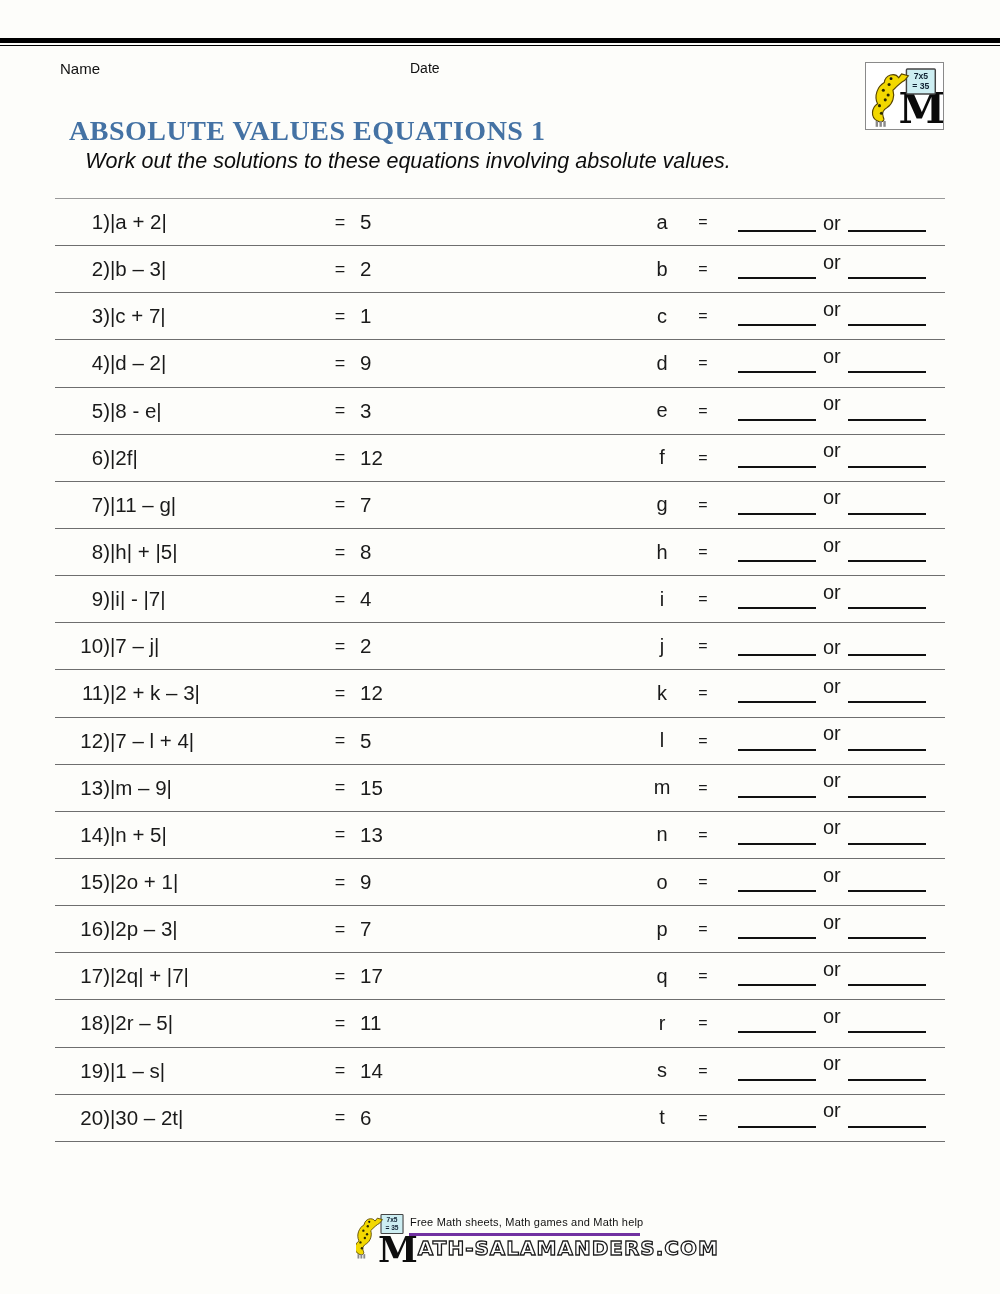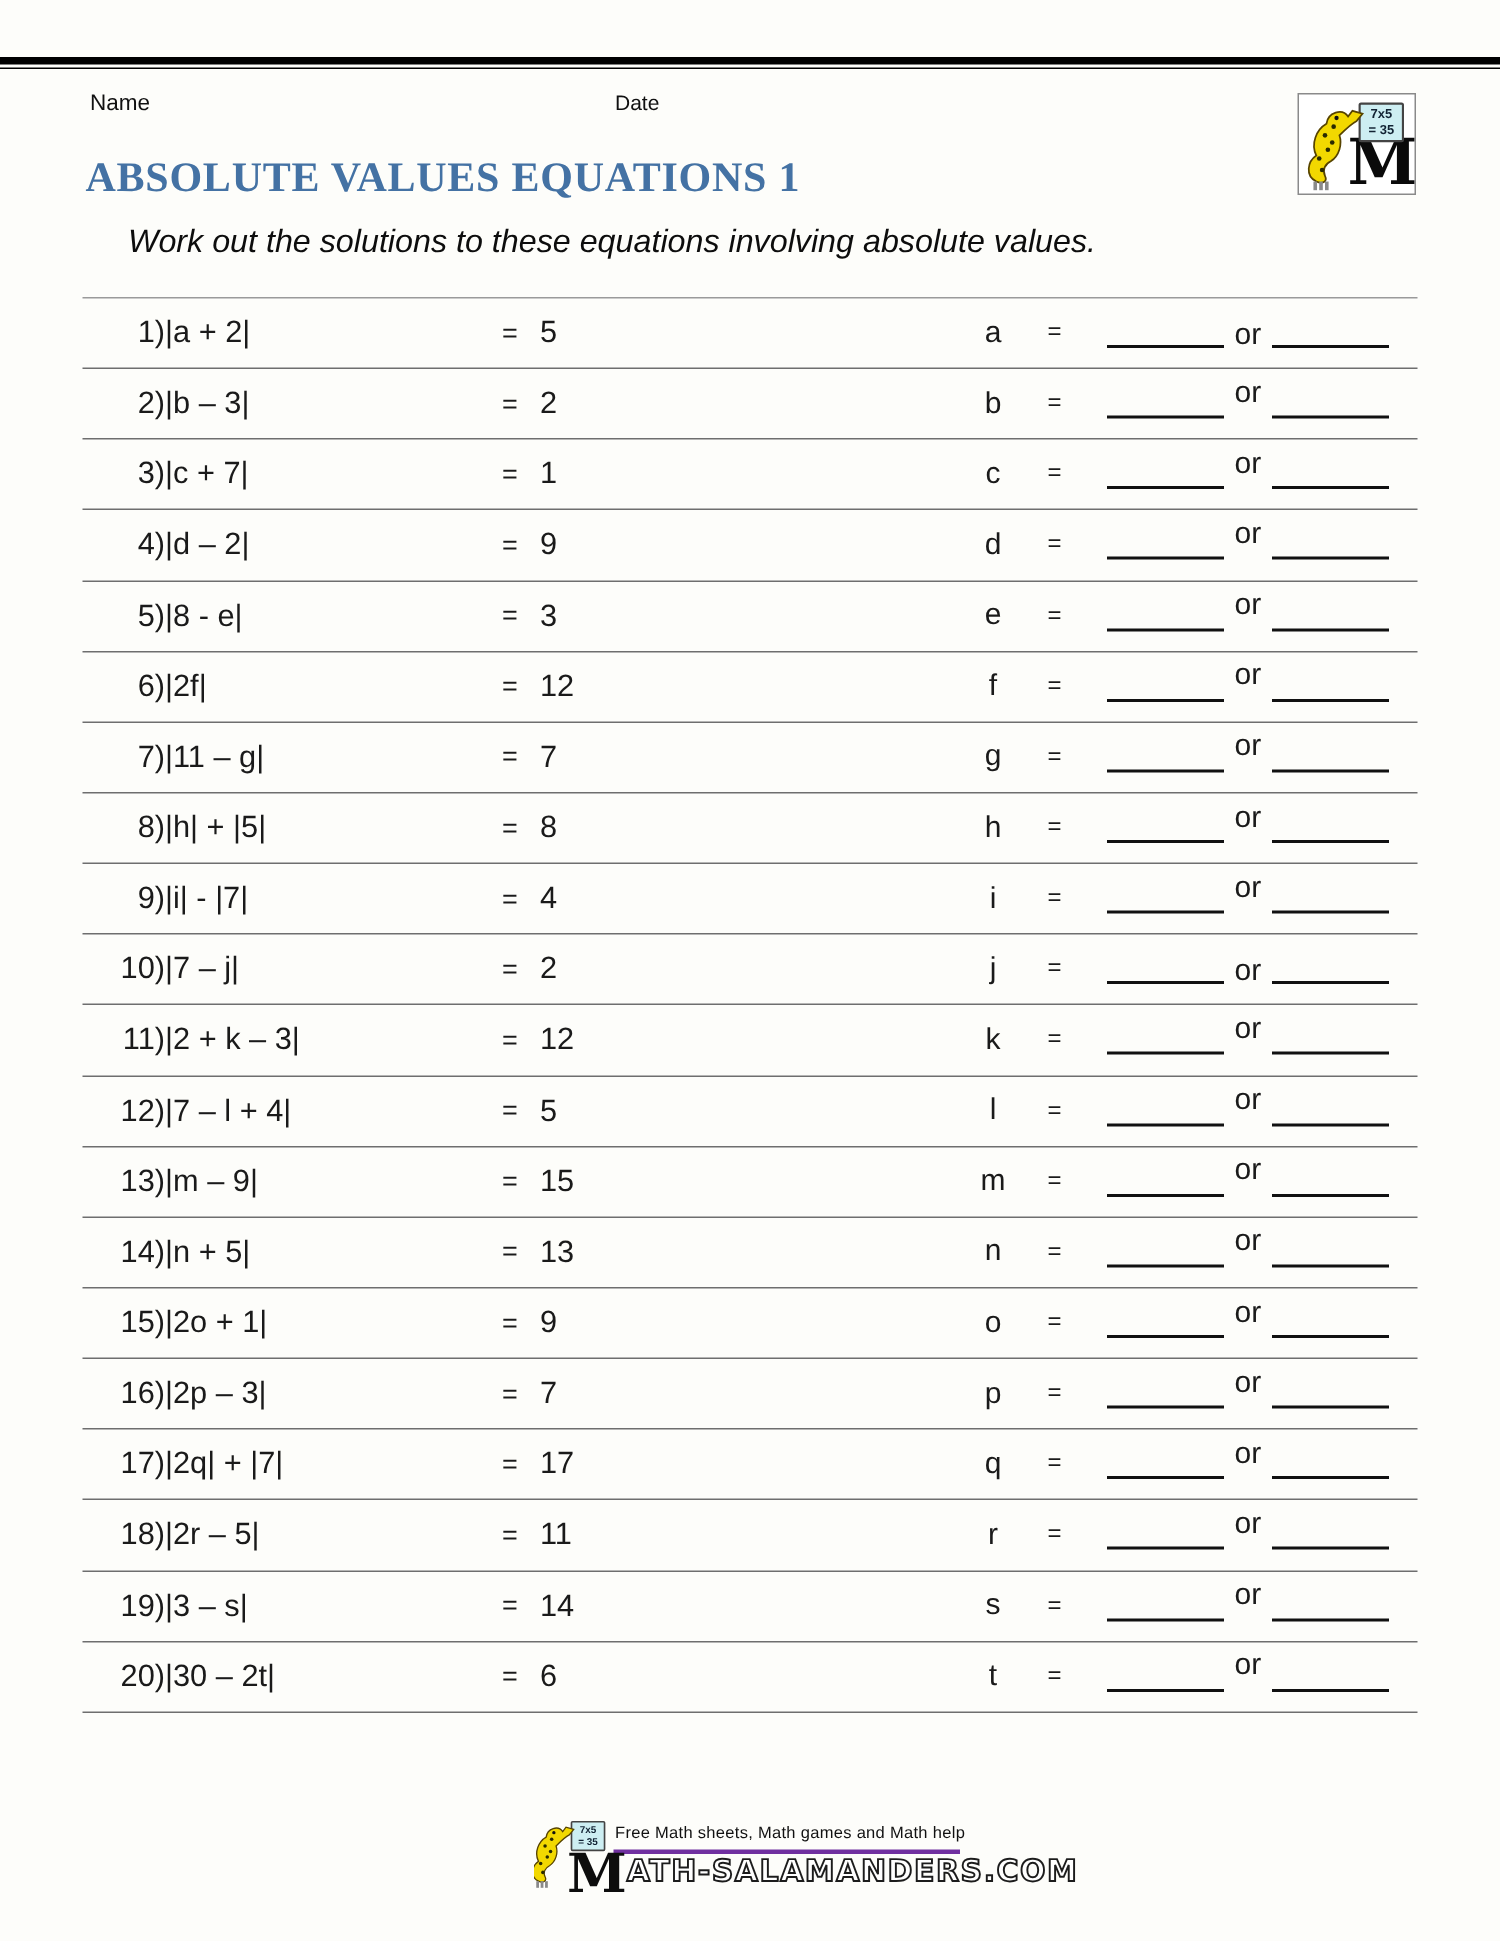--- a/index.html
+++ b/index.html
@@ -17,21 +17,21 @@
   .top-rule .thin{height:1px;background:#000;margin-top:2px;}
 
   .name-label{position:absolute;left:60px;top:60px;font-size:15px;color:#111;}
   .date-label{position:absolute;left:410px;top:60px;font-size:14px;color:#111;}
 
   .logo-box{position:absolute;left:865px;top:62px;width:79px;height:68px;
     box-sizing:border-box;border:1px solid #8a8a8a;background:#fff;}
   .logo-box svg{display:block;}
 
   .title{
-    position:absolute;left:57px;top:103px;margin:0;
+    position:absolute;left:57px;top:103px;margin:12px;
     font-family:"Liberation Serif",serif;
     font-size:28px;font-weight:600;letter-spacing:.5px;
     color:var(--title-blue,#4472a4);
   }
   .instruction{
     position:absolute;left:0;top:149px;width:816px;text-align:center;
     font-style:italic;font-size:21.5px;color:#0d0d0d;
   }
 
   
@@ -321,21 +321,21 @@
     <span class="col-val">11</span>
     <span class="col-letter">r</span>
     <span class="col-eqsign2">=</span>
     <span class="blank blank1"></span>
     <span class="or">or</span>
     <span class="blank blank2"></span>
   </div>
 
   <div class="prow raised">
     <span class="col-num">19)</span>
-    <span class="col-eq">|3 – s|</span>
+    <span class="col-eq">|1 – s|</span>
     <span class="col-eqsign">=</span>
     <span class="col-val">14</span>
     <span class="col-letter">s</span>
     <span class="col-eqsign2">=</span>
     <span class="blank blank1"></span>
     <span class="or">or</span>
     <span class="blank blank2"></span>
   </div>
 
   <div class="prow raised">

